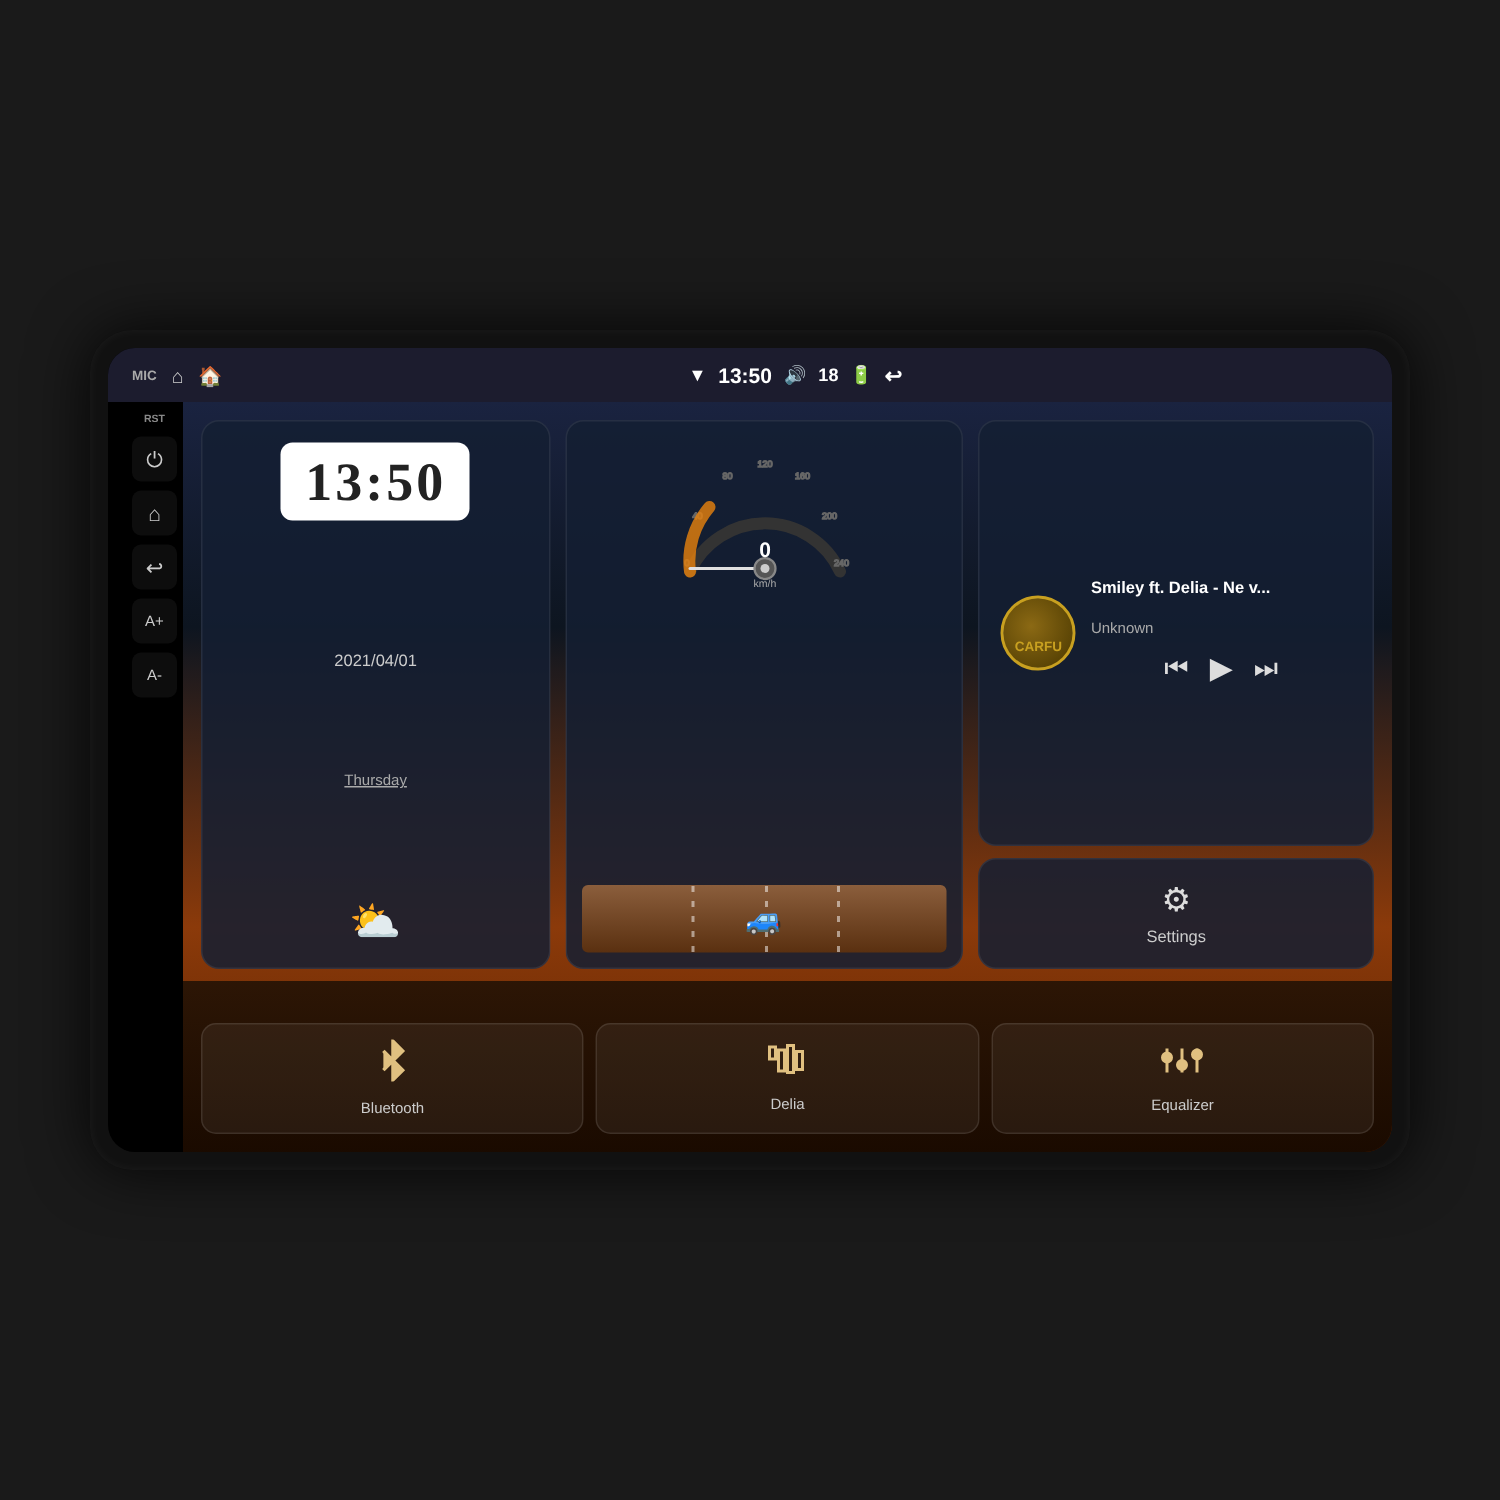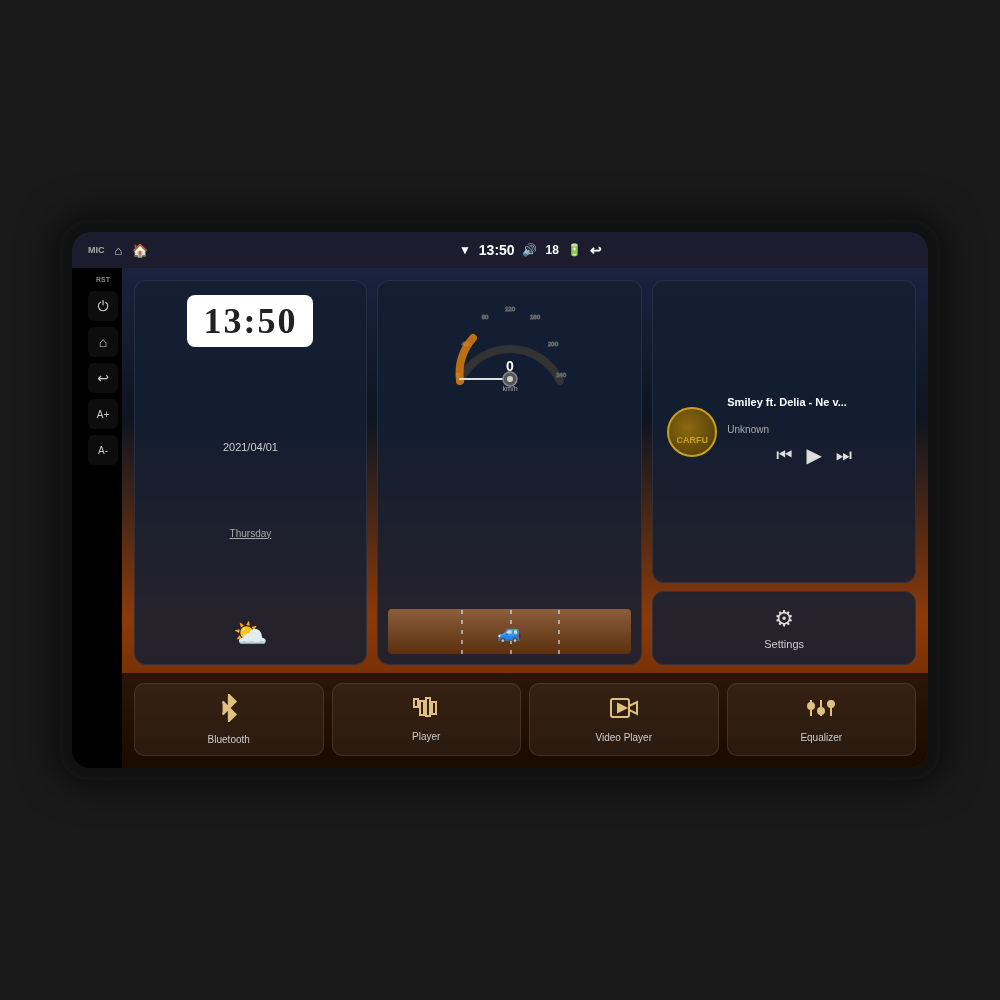--- a/index.html
+++ b/index.html
@@ -330,21 +330,21 @@
     }
 
     .settings-btn-label, .navi-btn-label {
       color: #ccc;
       font-size: 11px;
     }
 
     
     .bottom-dock {
       background: linear-gradient(180deg, rgba(40,20,5,0.95) 0%, rgba(25,10,0,0.98) 100%);
-      padding: 10px 12px 12px;
+      padding: 28px 12px 12px;
       display: flex;
       gap: 8px;
       flex-shrink: 0;
     }
 
     .dock-item {
       flex: 1;
       display: flex;
       flex-direction: column;
       align-items: center;
@@ -499,34 +499,24 @@
 
         <div class="dock-item">
           <span class="dock-icon">
             <svg width="28" height="22" viewBox="0 0 28 22" fill="none" stroke="#e0c080" stroke-width="2">
               <rect x="2" y="2" width="4" height="8"></rect>
               <rect x="8" y="4" width="4" height="14"></rect>
               <rect x="14" y="1" width="4" height="18"></rect>
               <rect x="20" y="5" width="4" height="12"></rect>
             </svg>
           </span>
-          <span class="dock-label">Player</span>
+          <span class="dock-label">Delia</span>
         </div>
 
 
-        <div class="dock-item">
-          <span class="dock-icon">
-            <svg width="28" height="24" viewBox="0 0 28 24" fill="none" stroke="#e0c080" stroke-width="2">
-              <rect x="1" y="3" width="18" height="18" rx="2"></rect>
-              <polygon points="19,10 27,6 27,18 19,14" stroke="#e0c080" stroke-width="2" fill="none"></polygon>
-              <polygon points="8,8 16,12 8,16" fill="#e0c080"></polygon>
-            </svg>
-          </span>
-          <span class="dock-label">Video Player</span>
-        </div>
 
         <div class="dock-item">
           <span class="dock-icon">
             <svg width="28" height="24" viewBox="0 0 28 24" fill="none" stroke="#e0c080" stroke-width="2">
               <line x1="4" y1="4" x2="4" y2="20"></line>
               <circle cx="4" cy="10" r="3" fill="#e0c080"></circle>
               <line x1="14" y1="4" x2="14" y2="20"></line>
               <circle cx="14" cy="15" r="3" fill="#e0c080"></circle>
               <line x1="24" y1="4" x2="24" y2="20"></line>
               <circle cx="24" cy="8" r="3" fill="#e0c080"></circle>

